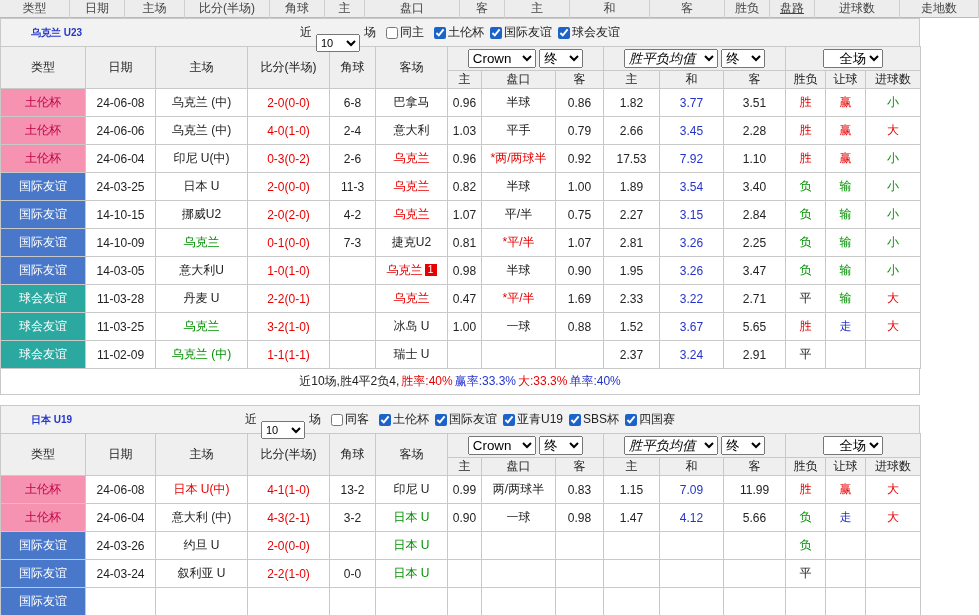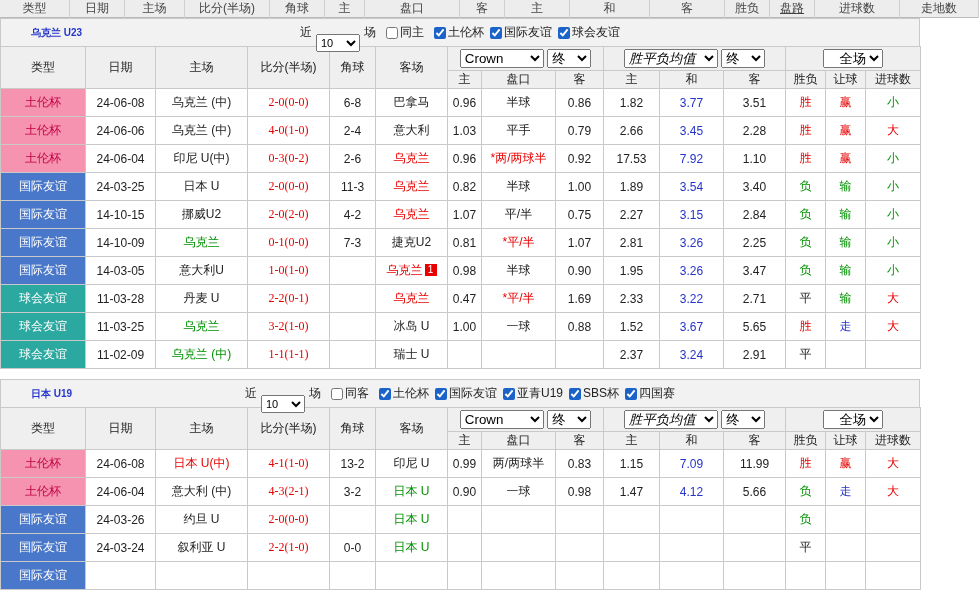--- a/index.html
+++ b/index.html
@@ -48,36 +48,36 @@
   table.grid { border-collapse:collapse; table-layout:fixed; width:920px; background:#fff; }
   table.grid th, table.grid td {
     border:1px solid #c9c9c9; font-size:12px; text-align:center;
     overflow:hidden; white-space:nowrap; padding:0;
   }
   table.grid thead th { background:#efefef; font-weight:normal; color:#222; }
   .hdr1 th { height:24px; }
   .hdr2 th { height:17px; }
   table.grid tbody td { height:28px; }
   .sel-count { width:44px; }
-  .sel-book  { width:84px; }
+  .sel-book  { width:68px; }
   .sel-time  { width:44px; }
   .sel-avg   { width:94px;font-style:italic; }
   .sel-scope { width:60px;text-align:right; }
 
   
   td.lg-toulon { background:#f693b0; color:#c10045; }
   td.lg-intl   { background:#4977c9; color:#fff; }
   td.lg-club   { background:#2ba89f; color:#fff; }
 
   
   .c-k { color:#222; }
   .c-r { color:#e80000; }
   .c-g { color:#009000; }
   .c-b { color:#2433cc; }
-  td.score { color:#e80000;font-family:Liberation Serif, serif; }
+  td.score { color:#e80000; }
   td.edraw { color:#2433cc; }
 
   .badge {
     display:inline-block; background:#e80000; color:#fff; font-size:10px;
     width:12px; height:12px; line-height:12px; margin-left:2px; vertical-align:1px; text-align:center;
   }
 
   
   .summary {
     width:920px; height:26px; border:1px solid #c9c9c9; border-top:none;
@@ -353,20 +353,27 @@
           <td>2.37</td>
           <td class="edraw">3.24</td>
           <td>2.91</td>
           <td class="c-k">平</td>
           <td class="c-k"></td>
           <td class="c-k"></td>
         </tr>
       </tbody>
   </table>
 
+  <div class="summary" id="summary-0">
+      <span class="c-k">近10场,胜4平2负4, </span>
+      <span class="c-r">胜率:40% </span>
+      <span class="c-b">赢率:33.3% </span>
+      <span class="c-r">大:33.3% </span>
+      <span class="c-b">单率:40%</span>
+    </div>
 
   <div class="sec-gap"></div>
 
   <div class="sec-bar">
     <span class="sec-title">日本 U19</span>
     <span class="filters">
       <span>近</span>
       <select class="sel-count"><option>10</option></select>
       <span>场</span>
       <label class="chk">

